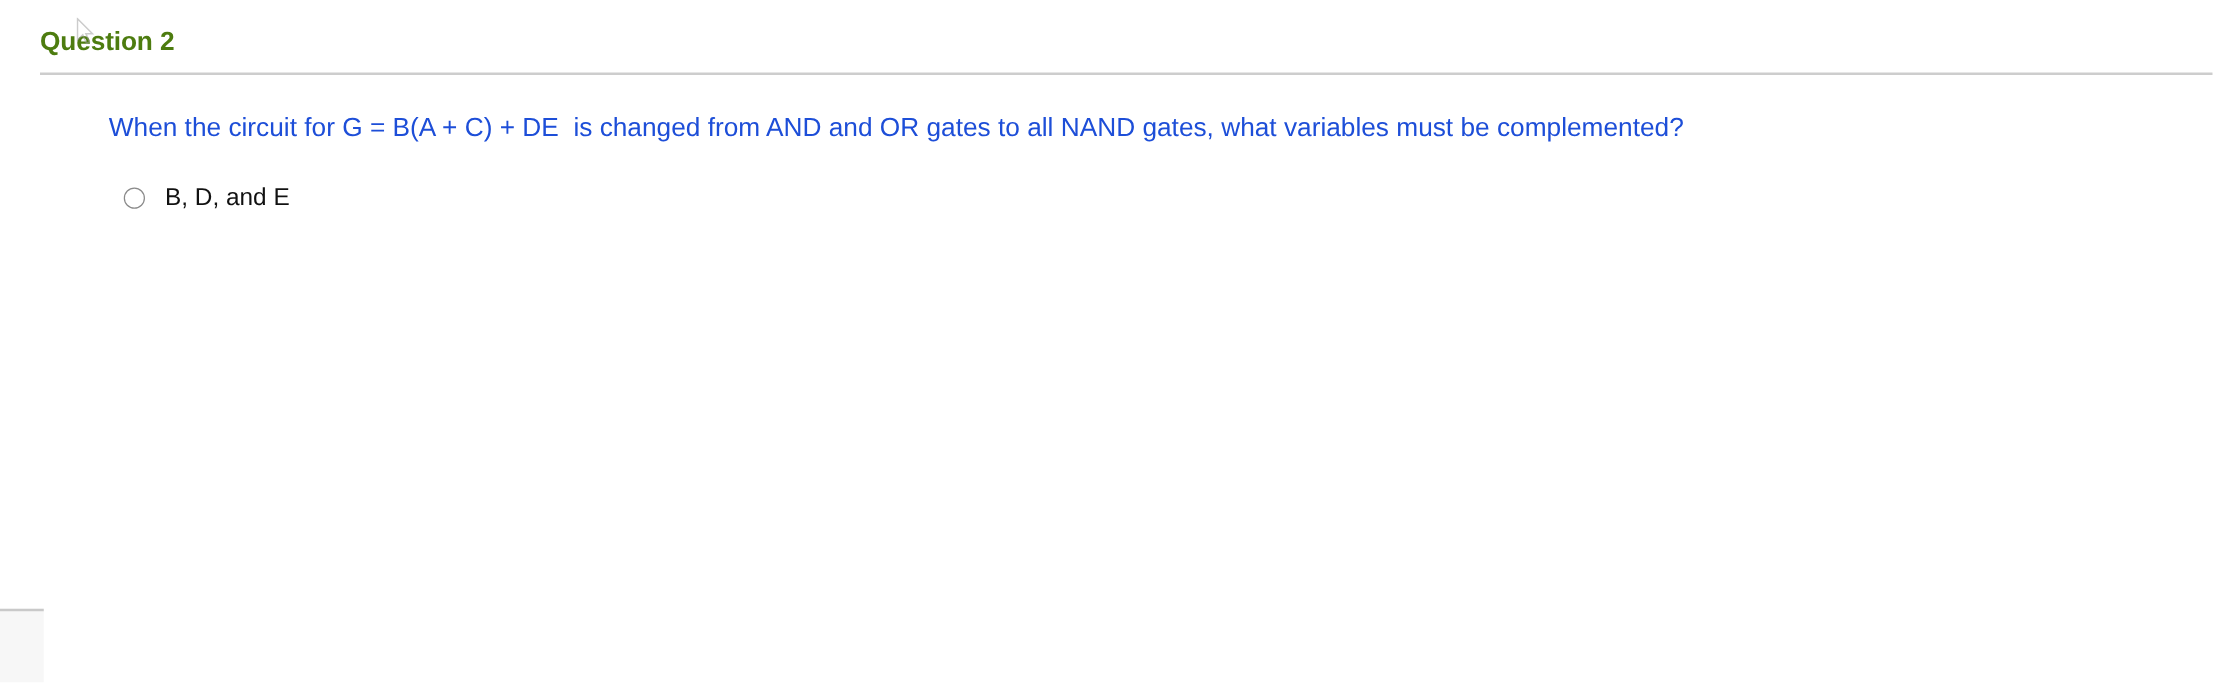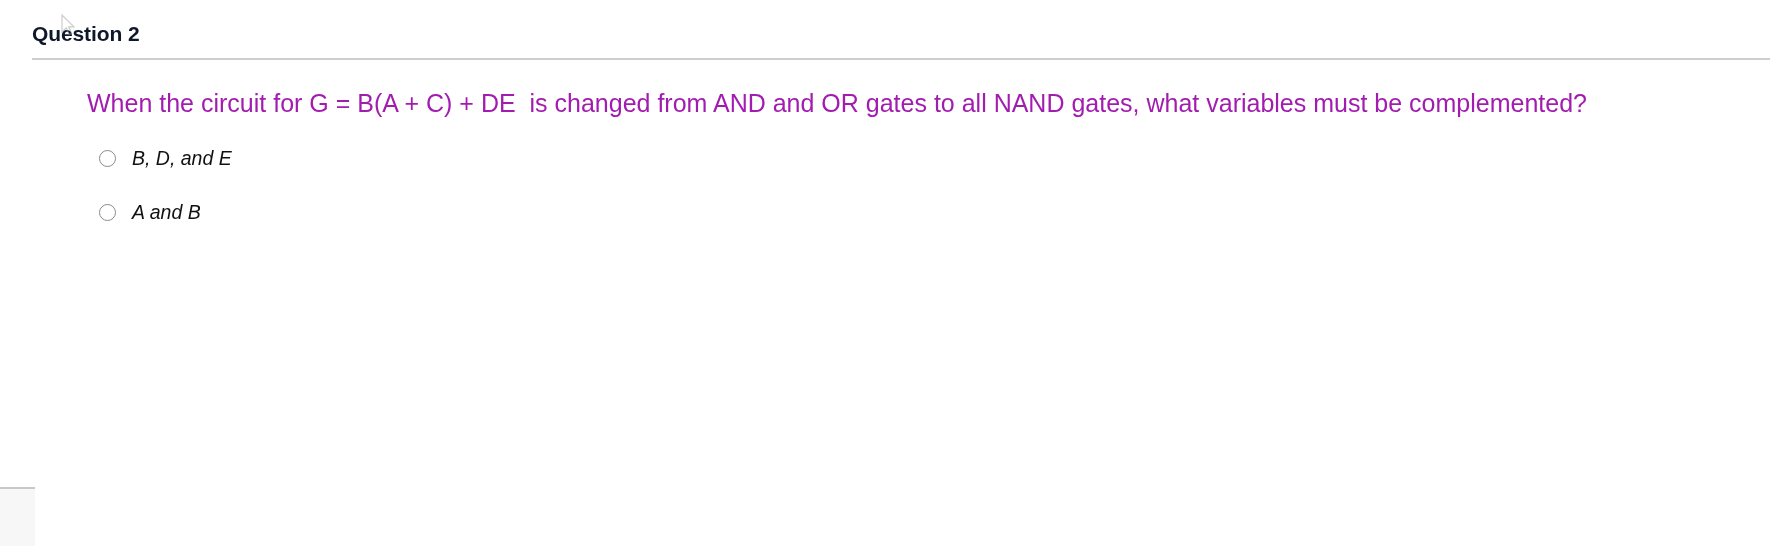--- a/index.html
+++ b/index.html
@@ -19,21 +19,21 @@
   
   #question-header {
     position: absolute;
     left: 32px;
     top: 21px;
     width: 1738px;
   }
   #question-title {
     font-size: 21px;
     font-weight: bold;
-    color: #0f172a;
+    color: #4d7c0f;
     letter-spacing: -0.1px;
     line-height: 26px;
     white-space: nowrap;
   }
   #header-divider {
     position: absolute;
     left: 32px;
     top: 58px;
     width: 1738px;
     height: 2px;
@@ -41,22 +41,22 @@
   }
 
   
   #question-body {
     position: absolute;
     left: 87px;
     top: 90px;
     width: 1660px;
   }
   #question-prompt {
-    font-size: 25px;
-    color: #a21caf;
+    font-size: 21px;
+    color: #1d4ed8;
     line-height: 26px;
     white-space: pre;
   }
 
   
   #options-list {
     position: absolute;
     left: 99px;
     top: 138px;
     width: 1000px;
@@ -77,21 +77,20 @@
     background: #ffffff;
     box-sizing: border-box;
     display: block;
   }
   .option-label {
     margin-left: 16px;
     font-size: 19.5px;
     color: #111111;
     line-height: 24px;
     white-space: pre;
-    font-style: italic;
   }
 
   
   #bottom-left-panel {
     position: absolute;
     left: 0;
     top: 487px;
     width: 35px;
     height: 59px;
     background: #f7f7f7;
@@ -126,23 +125,19 @@
   <div id="question-prompt">When the circuit for G = B(A + C) + DE  is changed from AND and OR gates to all NAND gates, what variables must be complemented?</div>
 </div>
 
 <div id="options-list">
 
   <div class="option-row">
     <span class="radio-outer"></span>
     <span class="option-label">B, D, and E</span>
   </div>
 
-  <div class="option-row">
-    <span class="radio-outer"></span>
-    <span class="option-label">A and B</span>
-  </div>
 
 
 
 
 </div>
 
 <div id="bottom-left-panel"></div>
 
 </body></html>

